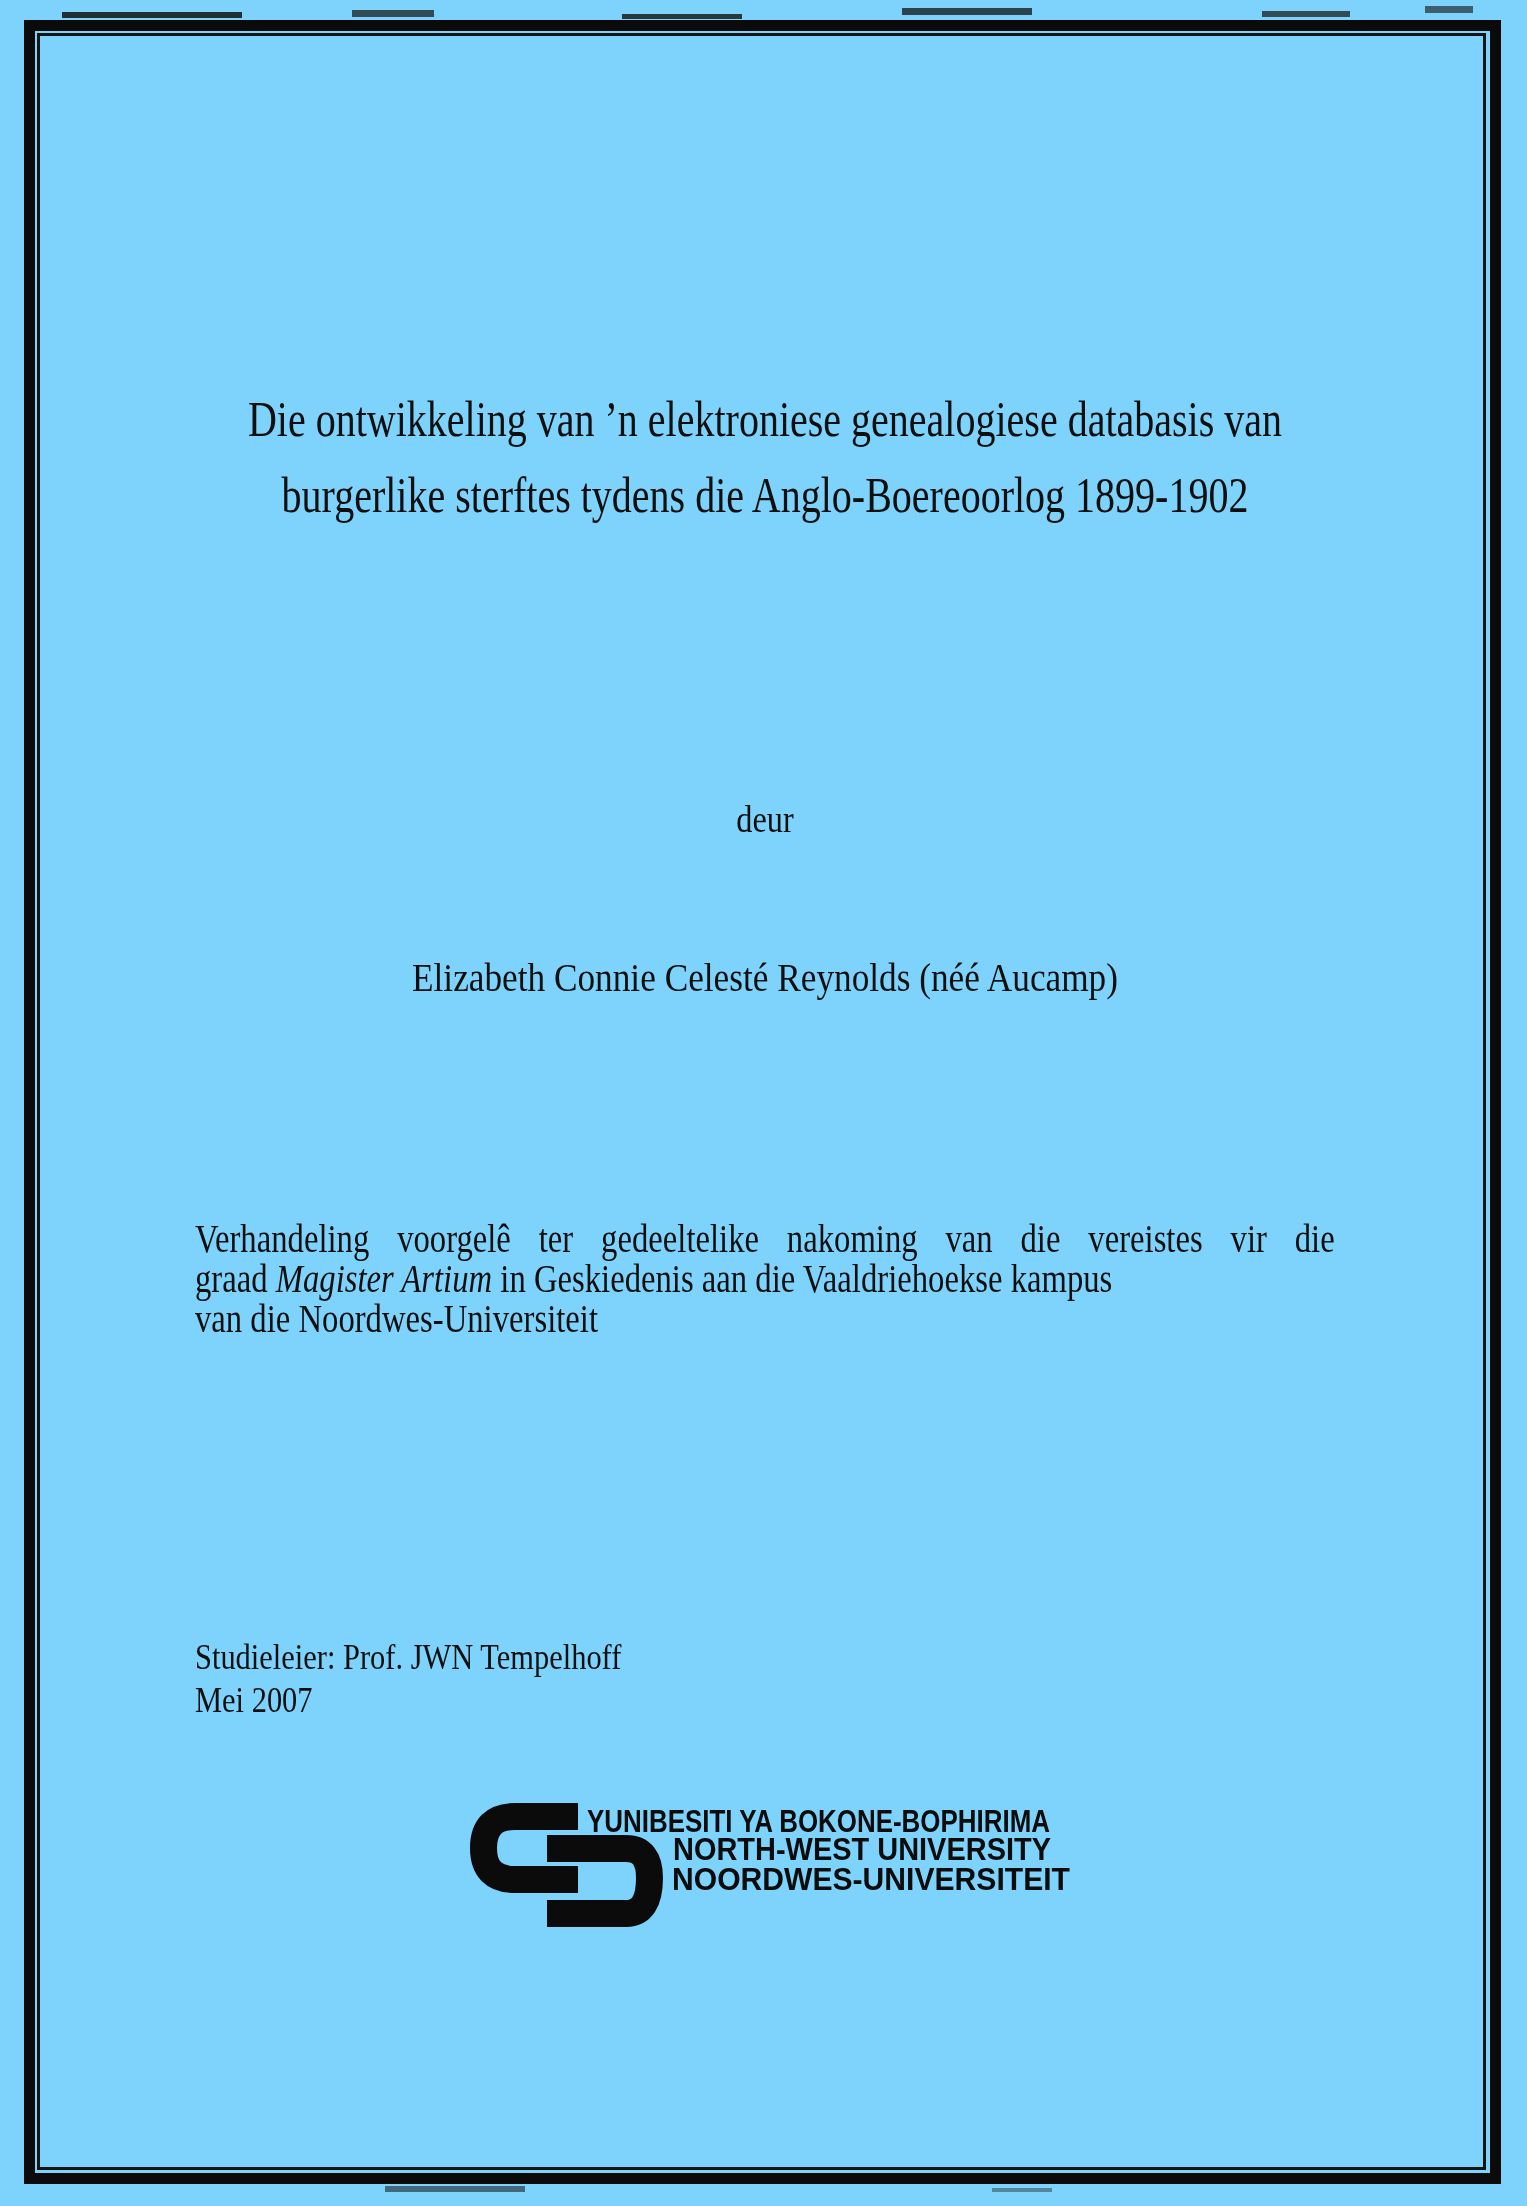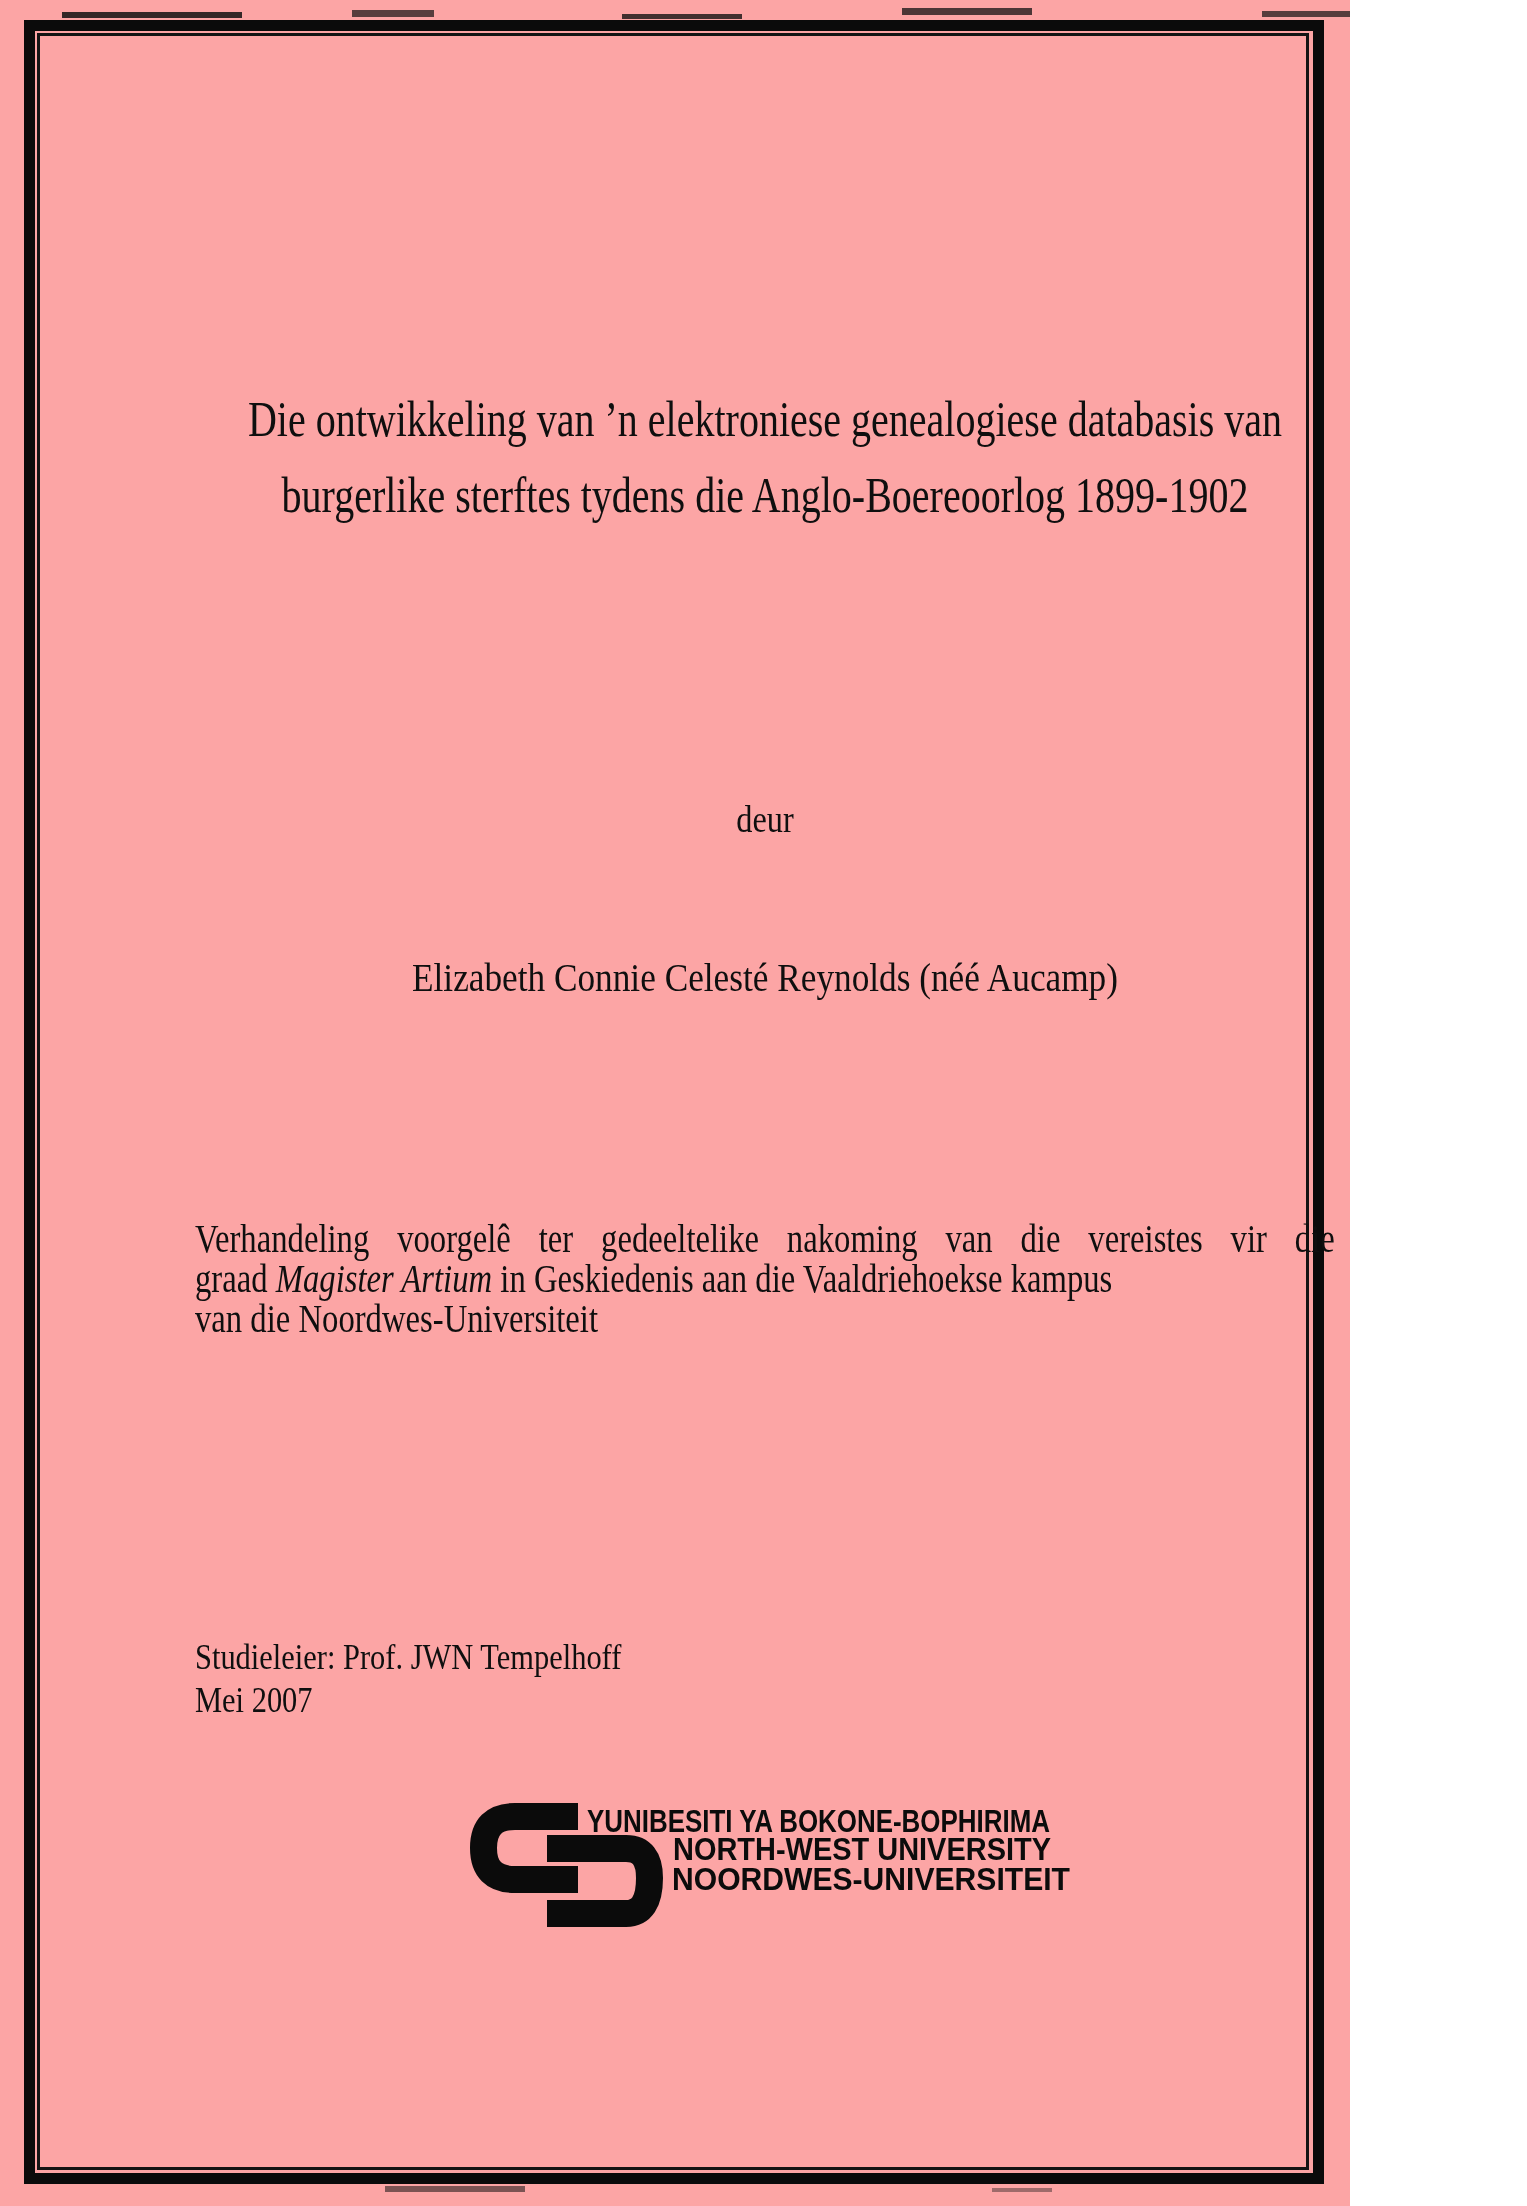--- a/index.html
+++ b/index.html
@@ -1,20 +1,20 @@
 <!DOCTYPE html>
 <html><head>
 <meta charset="utf-8">
 <style>
   html, body { margin: 0; padding: 0; background: #ffffff; }
   .page {
     position: relative;
-    width: 1350px;
+    width: 1527px;
     height: 2206px;
-    background: #fca5a5;
+    background: #7dd3fc;
     overflow: hidden;
     font-family: "Liberation Serif", "DejaVu Serif", serif;
     color: #0f0f0f;
   }
   .frame-outer {
     position: absolute;
     left: 24px; top: 20px; right: 26px; bottom: 22px;
     border: 11px solid #0b0b0b;
   }
   .frame-inner {

